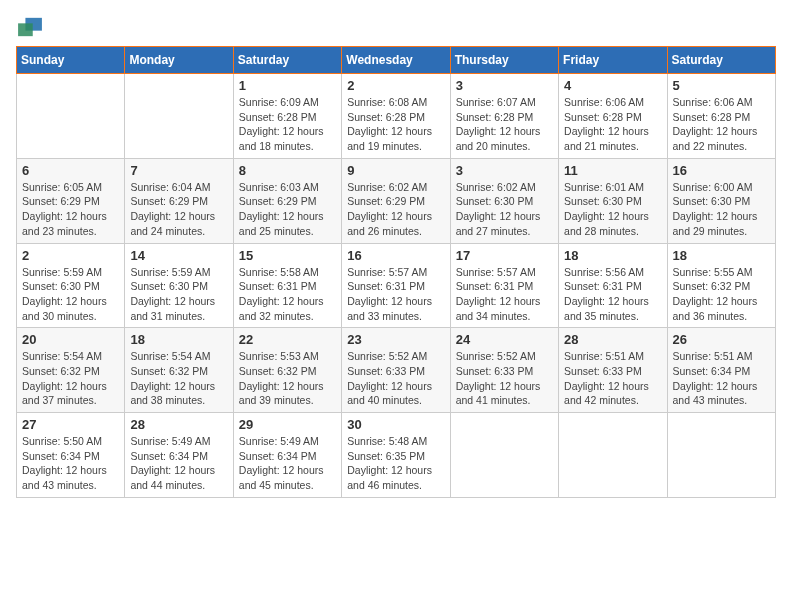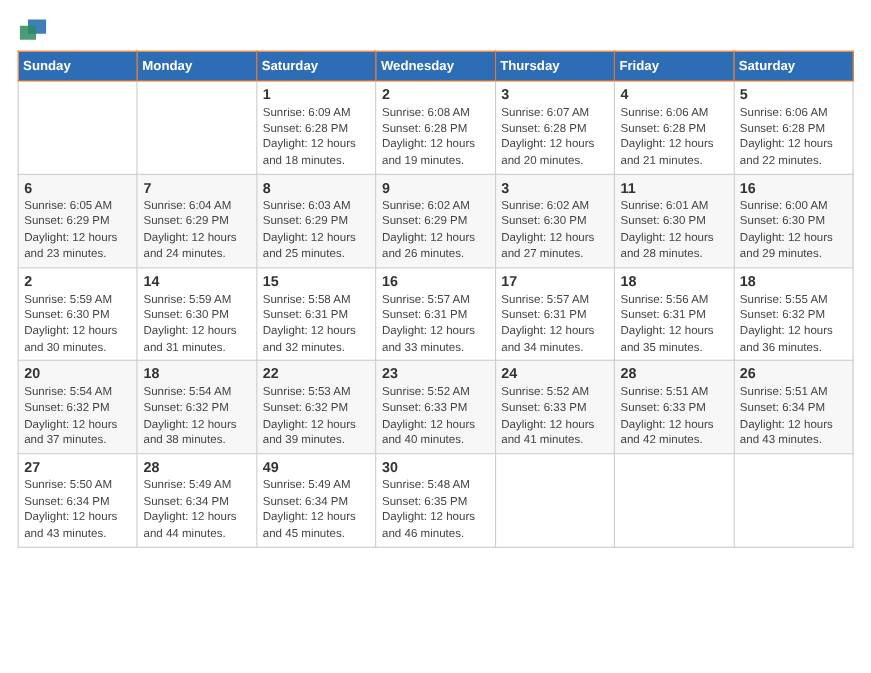--- a/index.html
+++ b/index.html
@@ -238,21 +238,21 @@
       <tr>
         <td>
           <span class="day-number">27</span>
           <div class="day-info">Sunrise: 5:50 AM<br>Sunset: 6:34 PM<br>Daylight: 12 hours and 43 minutes.</div>
         </td>
         <td>
           <span class="day-number">28</span>
           <div class="day-info">Sunrise: 5:49 AM<br>Sunset: 6:34 PM<br>Daylight: 12 hours and 44 minutes.</div>
         </td>
         <td>
-          <span class="day-number">49</span>
+          <span class="day-number">29</span>
           <div class="day-info">Sunrise: 5:49 AM<br>Sunset: 6:34 PM<br>Daylight: 12 hours and 45 minutes.</div>
         </td>
         <td>
           <span class="day-number">30</span>
           <div class="day-info">Sunrise: 5:48 AM<br>Sunset: 6:35 PM<br>Daylight: 12 hours and 46 minutes.</div>
         </td>
         <td class="empty-cell"></td>
         <td class="empty-cell"></td>
         <td class="empty-cell"></td>
       </tr>

